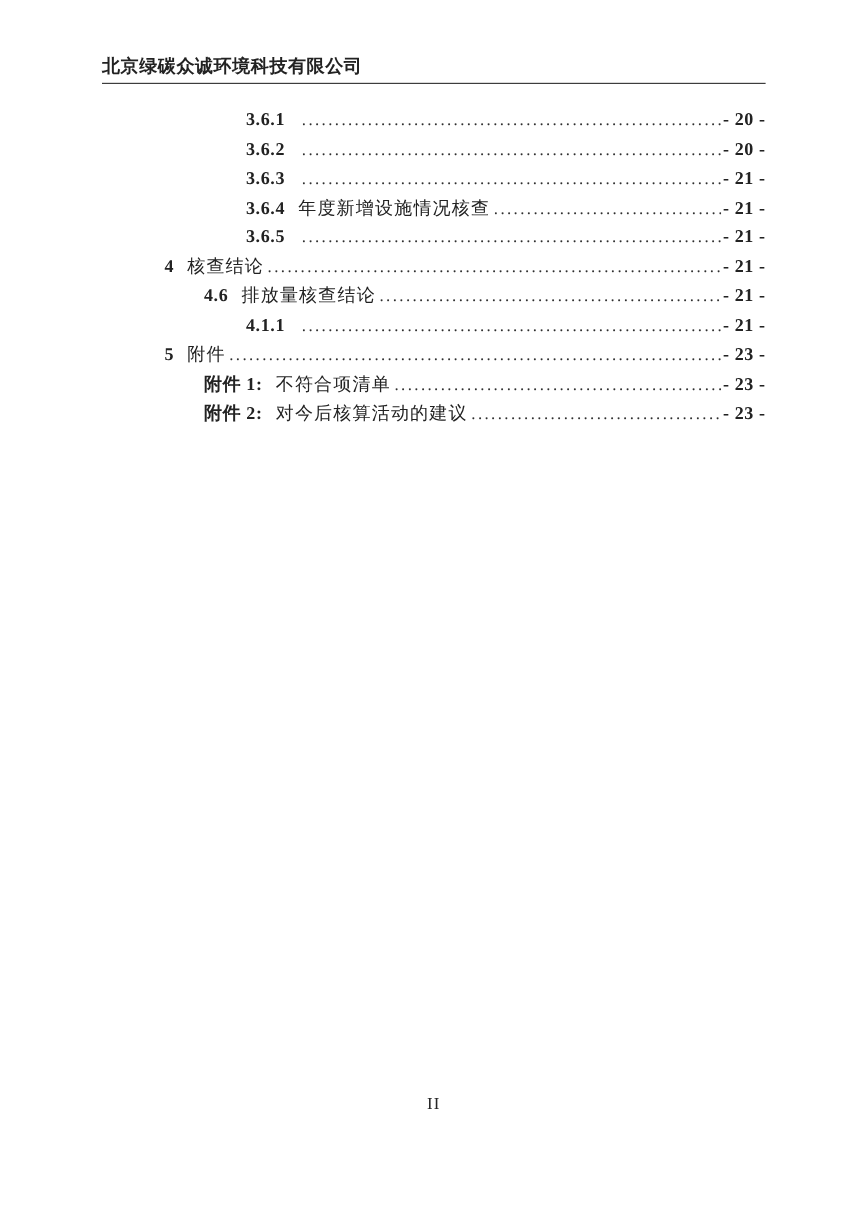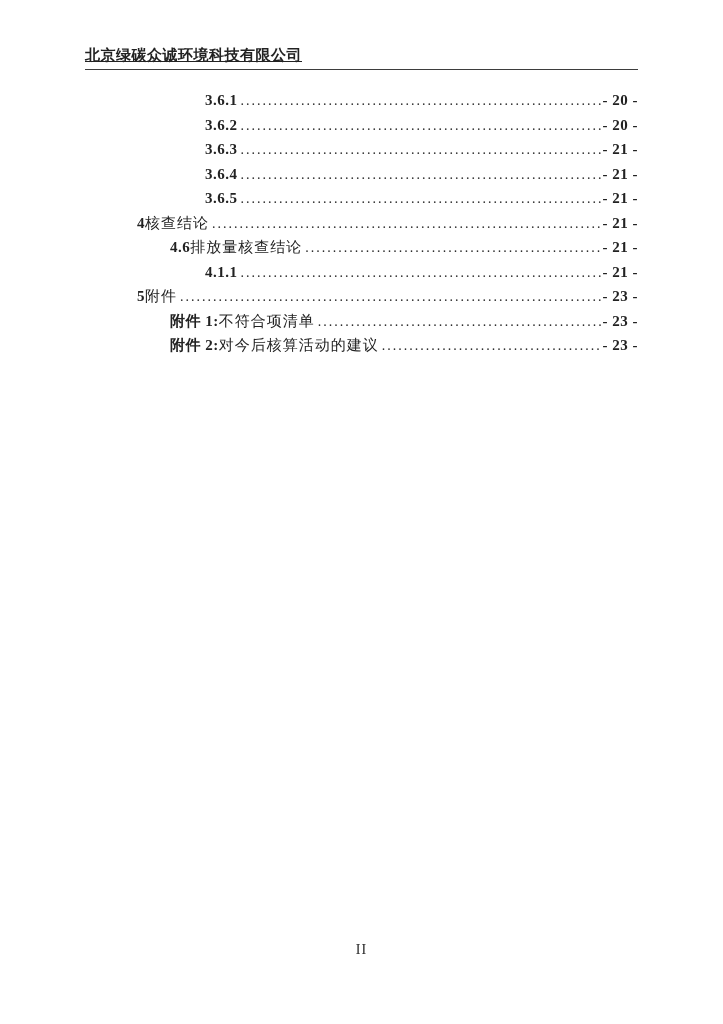--- a/index.html
+++ b/index.html
@@ -14,50 +14,50 @@
   
   .header {
     position:absolute;
     left:85px; width:553px; top:46px;
     display:flex; justify-content:space-between; align-items:flex-end;
     border-bottom:1.5px solid #3d3d3d;
     padding-bottom:4px;
     font-size:15px;
     white-space:nowrap;
   }
-  .company { font-weight:600; letter-spacing:0.5px;text-decoration:underline; }
+  .company { font-weight:600; letter-spacing:0.5px; }
   .file-no-label { font-weight:bold; letter-spacing:0.5px; margin-right:12px; }
   .file-no-value { font-weight:bold; letter-spacing:0.3px; }
   
   .toc {
     position:absolute;
     left:85px; width:553px; top:88px;
     font-size:15px;
   }
   .toc-row {
     display:flex; align-items:baseline;
     height:24.5px; line-height:24.5px;
   }
   .toc-row.level-1 { padding-left:52px; }
   .toc-row.level-2 { padding-left:85px; }
   .toc-row.level-3 { padding-left:120px; }
-  .num { font-weight:bold; white-space:pre; letter-spacing:0.5px; }
+  .num { font-weight:bold; margin-right:11px; white-space:pre; letter-spacing:0.5px; }
   .title { white-space:nowrap; letter-spacing:1px; }
   .leader {
     flex:1 1 auto; overflow:hidden; white-space:nowrap;
     margin:0 2px 0 3px; color:#2e2e2e; min-width:10px;
   }
   .leader::after {
     content:"......................................................................................................................................................................................................";
     font-size:14px; letter-spacing:2px;
   }
   .pg { font-weight:bold; white-space:pre; letter-spacing:0.5px; }
   
   .footer {
-    position:absolute; left:0; width:100%; top:942px;
+    position:absolute; left:0; width:100%; top:913px;
     text-align:center; font-size:14px; letter-spacing:1px; color:#262626;
   }
 </style>
 </head>
 <body>
 
 <div class="page">
 
   <div class="header">
     <span class="company">北京绿碳众诚环境科技有限公司</span>
@@ -77,20 +77,21 @@
     </div>
 
     <div class="toc-row level-3">
       <span class="num">3.6.3</span>
       <span class="leader"></span>
       <span class="pg">- 21 -</span>
     </div>
 
     <div class="toc-row level-3">
       <span class="num">3.6.4</span>
+      <span class="title">年度新增设施情况核查</span>
       <span class="leader"></span>
       <span class="pg">- 21 -</span>
     </div>
 
     <div class="toc-row level-3">
       <span class="num">3.6.5</span>
       <span class="leader"></span>
       <span class="pg">- 21 -</span>
     </div>
 

